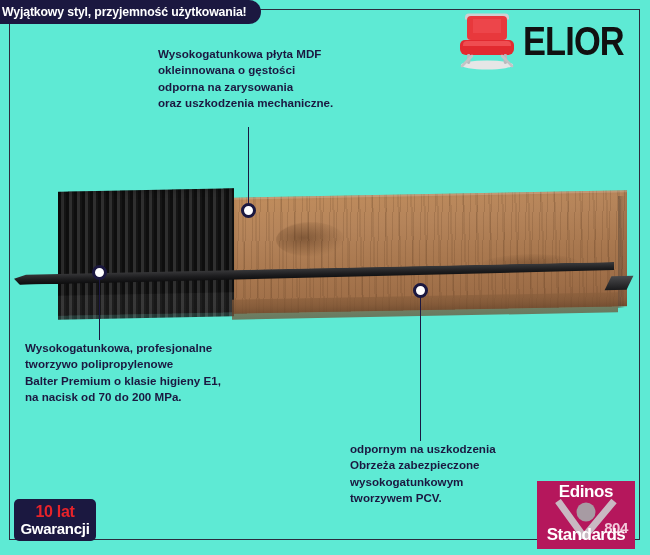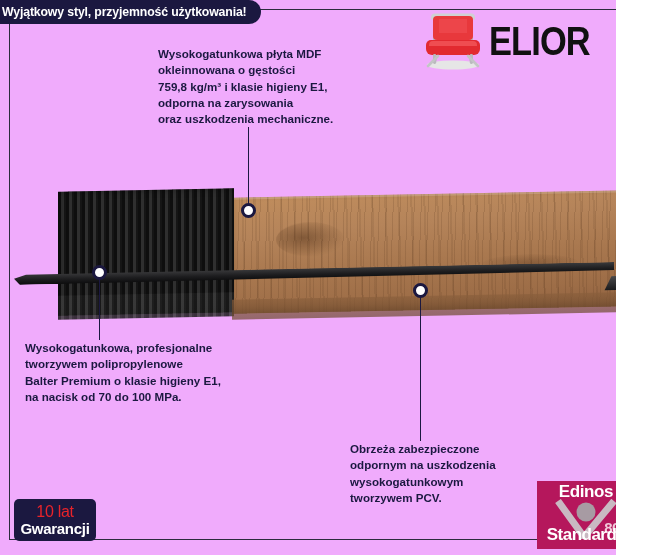--- a/index.html
+++ b/index.html
@@ -4,21 +4,21 @@
 <title>Elior product infographic</title>
 <style>
   html,body{margin:0;padding:0;}
   body{
     width:650px;height:555px;
     background:#ffffff;
     font-family:"Liberation Sans", sans-serif;
     overflow:hidden;
     position:relative;
   }
-  #stage{position:absolute;left:0;top:0;width:616px;height:555px;overflow:hidden;background:#f0abfc;}
+  #stage{position:absolute;left:0;top:0;width:616px;height:555px;overflow:hidden;background:#5eead4;padding-left:34px;}
 
   
   .frame{
     position:absolute;left:9px;top:9px;width:631px;height:531px;
     border:1.5px solid #2b2b3d;box-sizing:border-box;
     background:transparent;pointer-events:none;
   }
 
   
   .banner{
@@ -114,21 +114,21 @@
   #callout-left{left:25px;top:340px;}
   #callout-right{left:350px;top:441px;}
 
   
   .badge-guarantee{
     position:absolute;left:14px;top:499px;width:82px;height:42px;
     background:#1b1840;border-radius:5px;
     display:flex;flex-direction:column;align-items:center;justify-content:center;
     z-index:6;
   }
-  .badge-guarantee .g1{color:#e8232a;font-weight:normal;font-size:16px;line-height:16px;letter-spacing:-0.3px;}
+  .badge-guarantee .g1{color:#e8232a;font-weight:bold;font-size:16px;line-height:16px;letter-spacing:-0.3px;}
   .badge-guarantee .g2{color:#ffffff;font-weight:bold;font-size:15px;line-height:17px;letter-spacing:-0.3px;}
 
   
   .badge-edinos{
     position:absolute;left:537px;top:481px;width:98px;height:68px;
     background:#b5175c;z-index:6;overflow:hidden;
   }
   .badge-edinos .e-title{
     position:absolute;left:0;right:0;top:1px;text-align:center;
     color:#ffffff;font-weight:bold;font-size:17px;letter-spacing:-0.4px;
@@ -186,39 +186,38 @@
     <div class="shelf-ledge"></div>
     <div class="shelf-edge-right"></div>
     <div class="panel-shadow"></div>
   </div>
 
   <div class="dot" style="left:241px;top:203px;"></div>
   <div class="leader" style="left:247.5px;top:127px;height:78px;"></div>
   <div class="callout" id="callout-top">
     <div>Wysokogatunkowa płyta MDF</div>
     <div>okleinnowana o gęstości</div>
-    <div>759,8 kg/m³ i klasie higieny E1,</div>
     <div>odporna na zarysowania</div>
     <div>oraz uszkodzenia mechaniczne.</div>
   </div>
 
   <div class="dot" style="left:92px;top:265px;"></div>
   <div class="leader" style="left:98.7px;top:278px;height:62px;"></div>
   <div class="callout" id="callout-left">
     <div>Wysokogatunkowa, profesjonalne</div>
-    <div>tworzywem polipropylenowe</div>
+    <div>tworzywo polipropylenowe</div>
     <div>Balter Premium o klasie higieny E1,</div>
-    <div>na nacisk od 70 do 100 MPa.</div>
+    <div>na nacisk od 70 do 200 MPa.</div>
   </div>
 
   <div class="dot" style="left:413px;top:283px;"></div>
   <div class="leader" style="left:419.7px;top:296px;height:145px;"></div>
   <div class="callout" id="callout-right">
+    <div>odpornym na uszkodzenia</div>
     <div>Obrzeża zabezpieczone</div>
-    <div>odpornym na uszkodzenia</div>
     <div>wysokogatunkowym</div>
     <div>tworzywem PCV.</div>
   </div>
 
   <div class="badge-guarantee">
     <span class="g1">10 lat</span>
     <span class="g2">Gwarancji</span>
   </div>
 
   <div class="badge-edinos">

